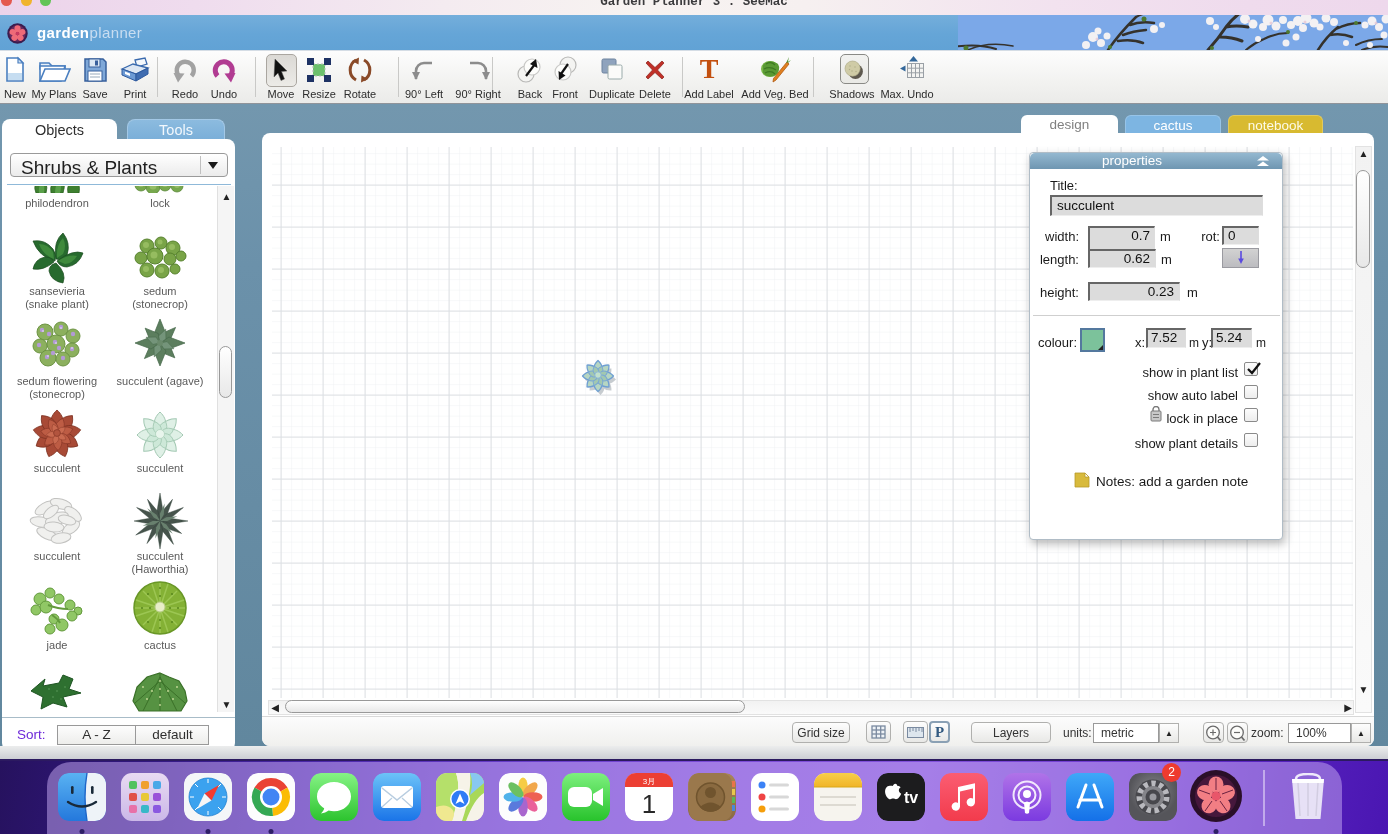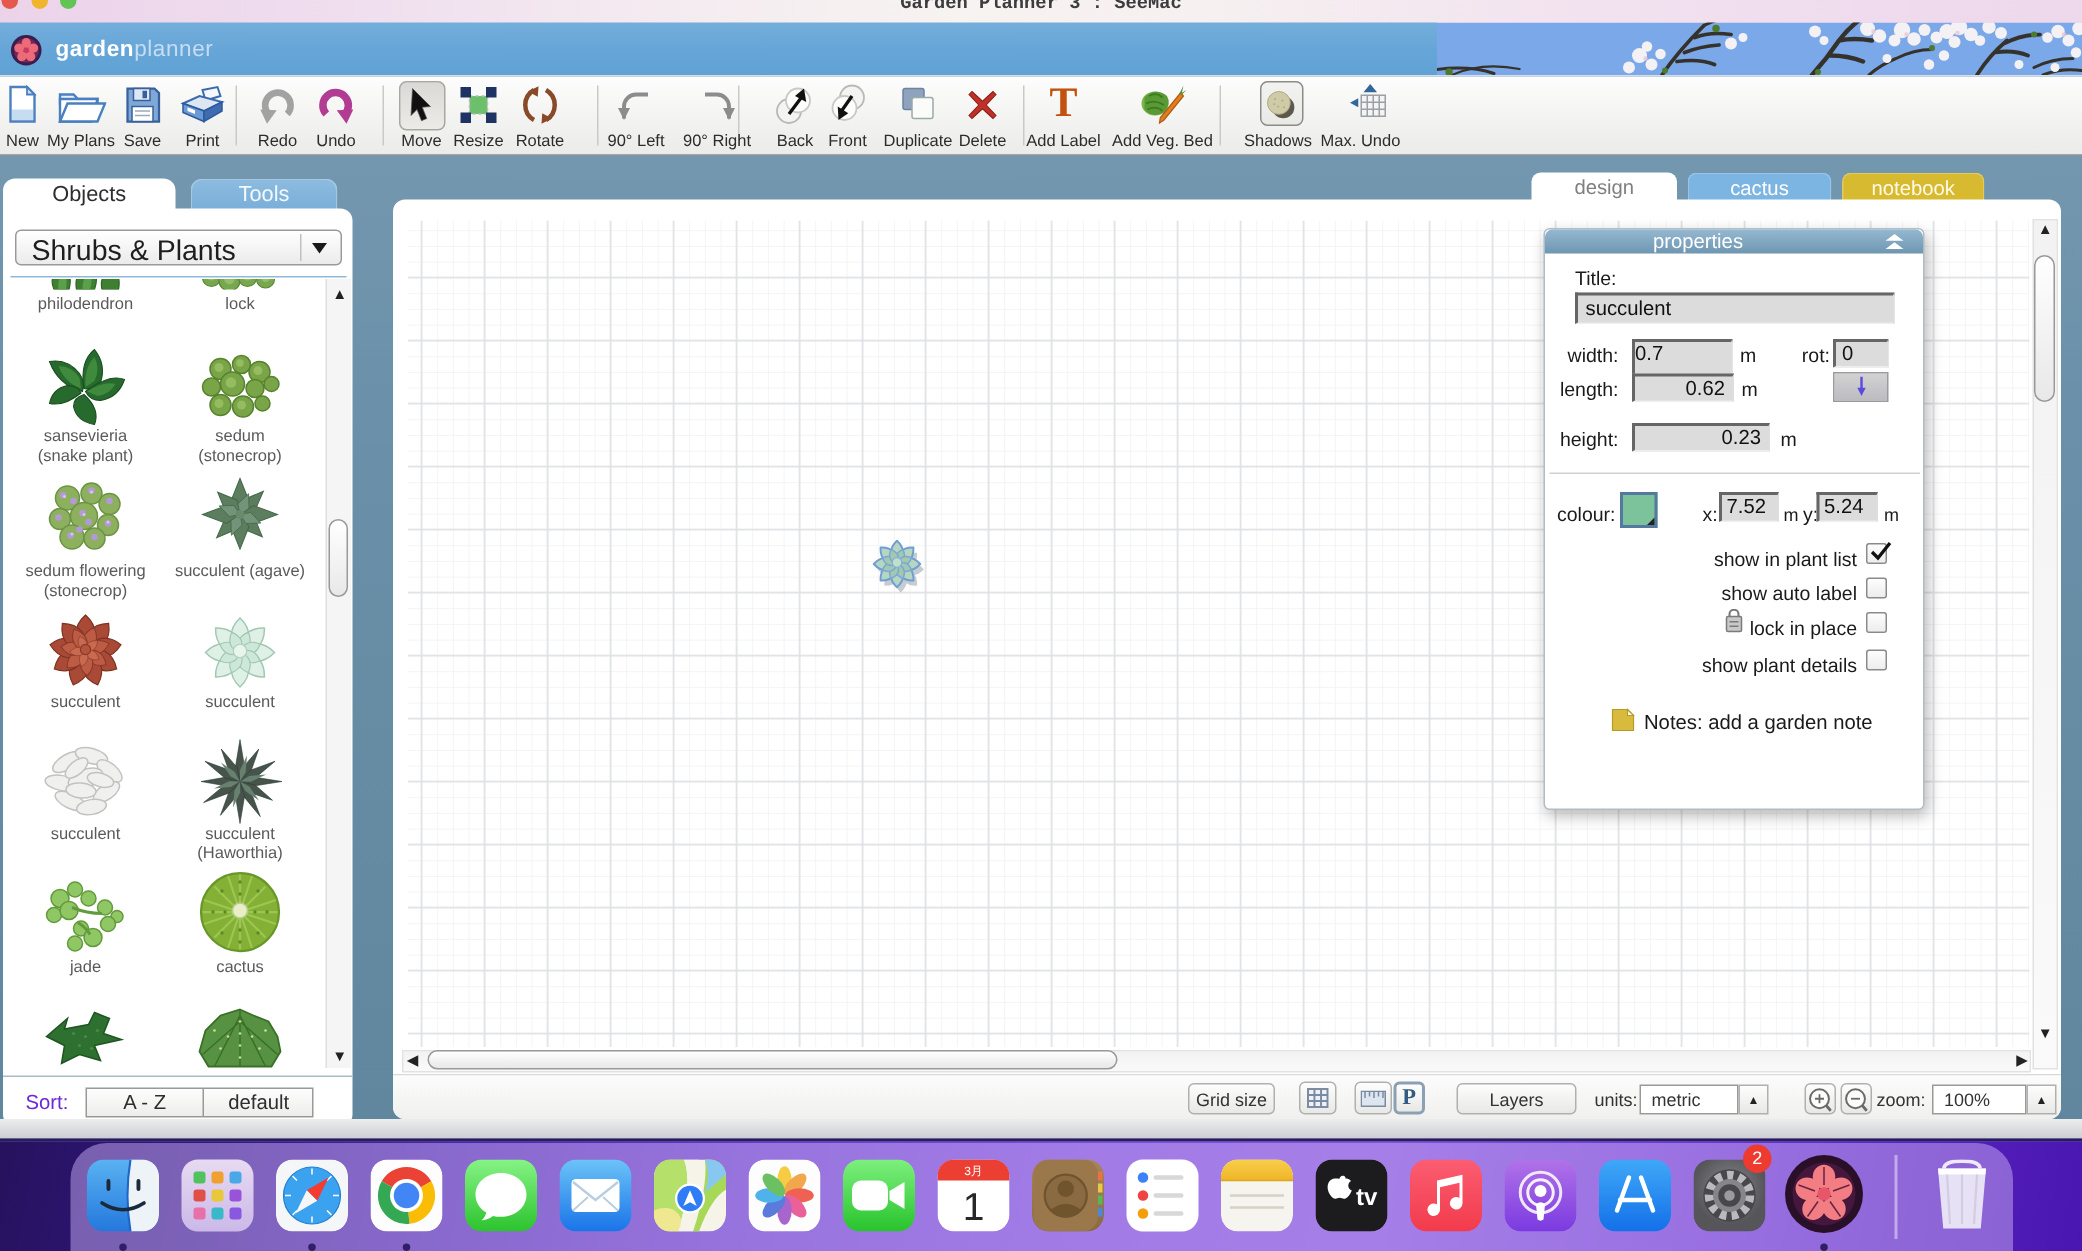--- a/index.html
+++ b/index.html
@@ -541,21 +541,21 @@
     <div class="abs" id="props">
       <div id="phdr">properties
         <svg style="position:absolute; right:12px; top:3px" width="14" height="11" viewBox="0 0 14 11">
           <path d="M7 0 L 13 4.5 L 1 4.5 Z" fill="#fff"></path>
             <path d="M7 5.5 L 13 10 L 1 10 Z" fill="#fff"></path>
         </svg>
       </div>
       <div class="plab" style="left:20px; top:25px;">Title:</div>
       <div class="pinput" style="left:20px; top:42px; width:213px; height:21px; line-height:17px; padding-left:5px;">succulent</div>
       <div class="plab" style="left:11px; top:76px; width:38px; text-align:right;">width:</div>
-      <div class="pinput" style="left:58px; top:73px; width:67px; height:35px; line-height:15px; padding-right:4px;">0.7</div>
+      <div class="pinput" style="left:58px; top:73px; width:67px; height:35px; line-height:15px; text-align:right; padding-right:4px;">0.7</div>
       <div class="plab" style="left:130px; top:76px;">m</div>
       <div class="plab" style="left:168px; top:76px; width:22px; text-align:right;">rot:</div>
       <div class="pinput" style="left:192px; top:73px; width:37px; height:19px; line-height:15px; padding-left:4px;">0</div>
       <div class="plab" style="left:8px; top:99px; width:41px; text-align:right;">length:</div>
       <div class="pinput" style="left:58px; top:96px; width:68px; height:19px; line-height:15px; text-align:right; padding-right:5px;">0.62</div>
       <div class="plab" style="left:131px; top:99px;">m</div>
       <div style="position:absolute; left:192px; top:95px; width:37px; height:20px; background:linear-gradient(#d2d2d2,#bcbcc0); border:1px solid #9a9aa0;">
         <svg width="10" height="14" viewBox="0 0 10 14" style="margin:2px 0 0 13px">
             <path d="M5 0 V 9" stroke="#5a4ae0" stroke-width="1.6"></path>
             <path d="M5 13 L 2.2 7.5 L 7.8 7.5 Z" fill="#5a4ae0"></path>

